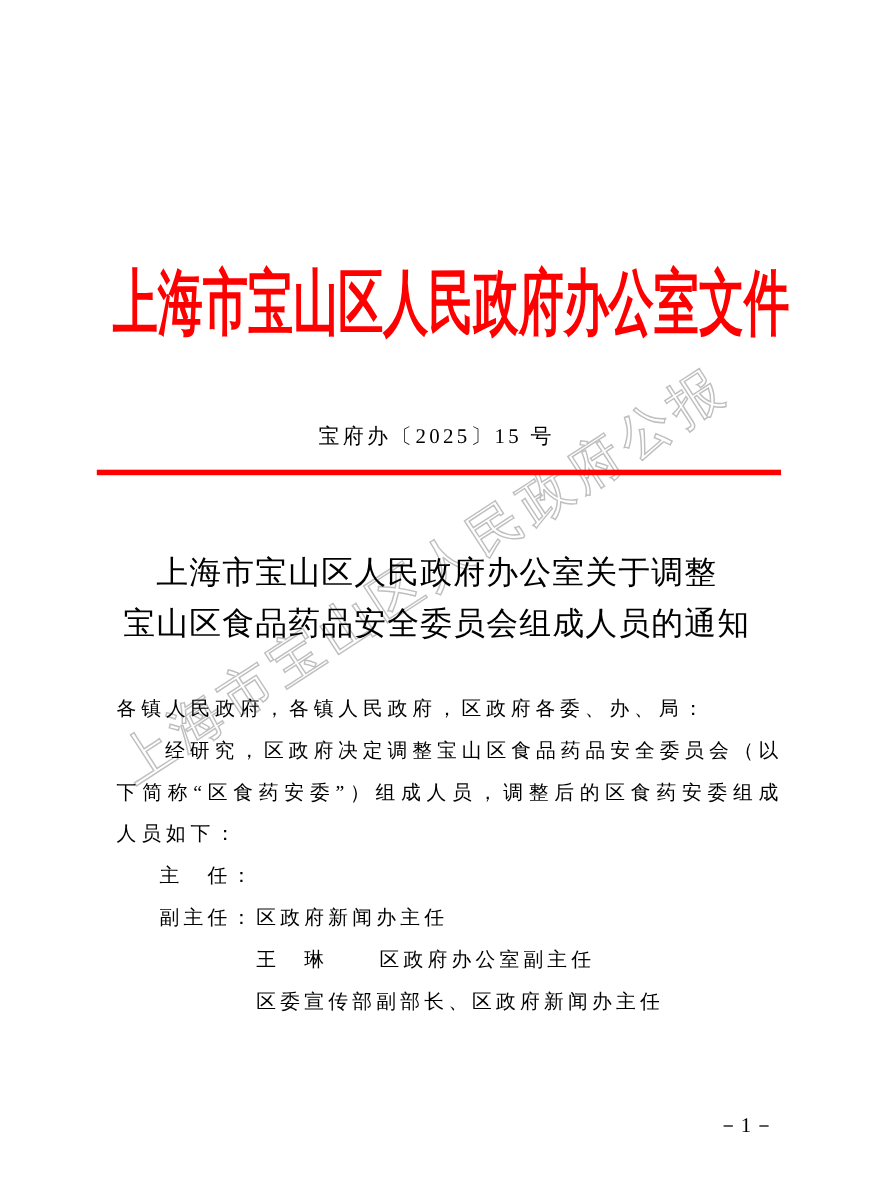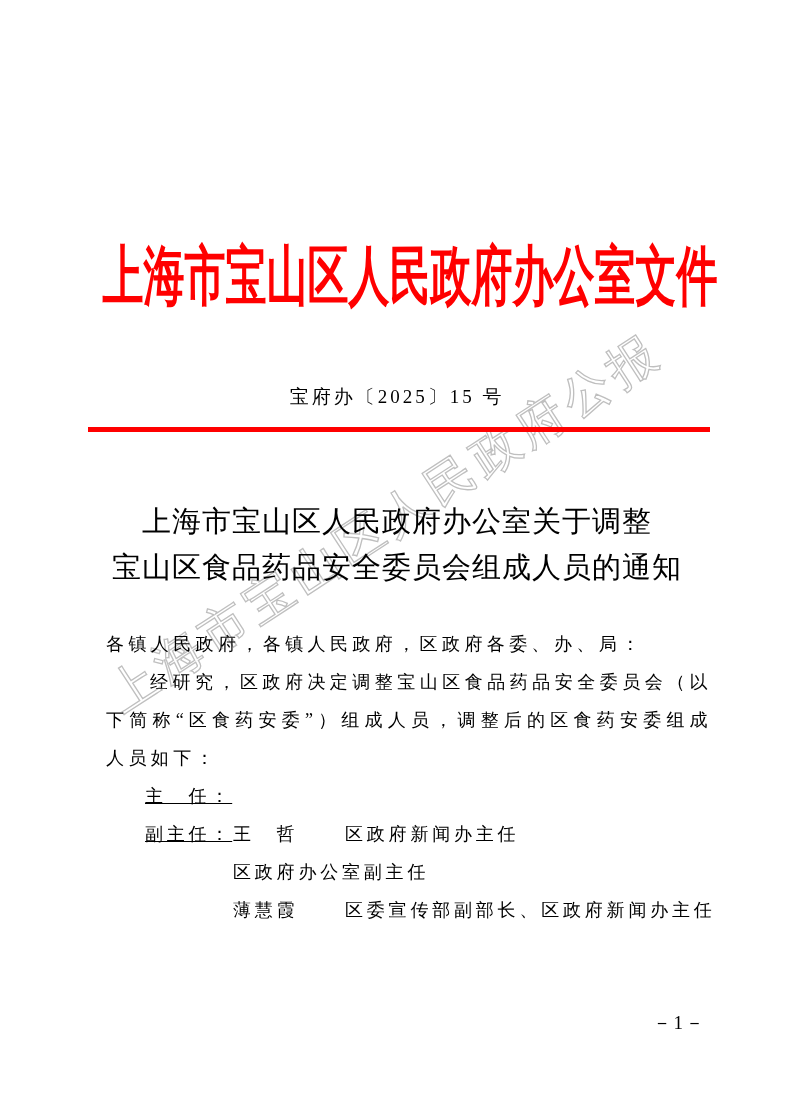--- a/index.html
+++ b/index.html
@@ -99,21 +99,21 @@
     font-size: 18px;
     line-height: 38px;
     letter-spacing: 4.4px;
     text-align: justify;
   }
   .body-block p { margin: 0; }
   .para-indent { text-indent: 44px; }
 
   .roster { margin: 0; padding-left: 39px; letter-spacing: 3.8px; }
   .roster-row { display: flex; height: 38px; white-space: nowrap; }
-  .roster-role  { width: 88px;  flex: none; text-decoration: underline; }
+  .roster-role  { width: 88px;  flex: none; }
   .roster-name  { width: 112px; flex: none; }
   .roster-title { flex: 1; overflow: visible; }
 
   .page-number {
     position: absolute;
     top: 1010px;
     right: 88px;
     font-size: 19px;
     letter-spacing: 2px;
   }
@@ -146,33 +146,32 @@
 
       <div class="roster">
 
           <div class="roster-row">
             <span class="roster-role">主　任：</span>
             <span class="roster-title"></span>
           </div>
 
           <div class="roster-row">
             <span class="roster-role">副主任：</span>
-            <span class="roster-name">王　哲</span>
             <span class="roster-title">区政府新闻办主任</span>
           </div>
 
           <div class="roster-row">
             <span class="roster-role"></span>
+            <span class="roster-name">王　琳</span>
             <span class="roster-title">区政府办公室副主任</span>
           </div>
 
 
           <div class="roster-row">
             <span class="roster-role"></span>
-            <span class="roster-name">薄慧霞</span>
             <span class="roster-title">区委宣传部副部长、区政府新闻办主任</span>
           </div>
         </div>
     </div>
 
     <div class="page-number">－1－</div>
 
   </div>
 </div>
 

